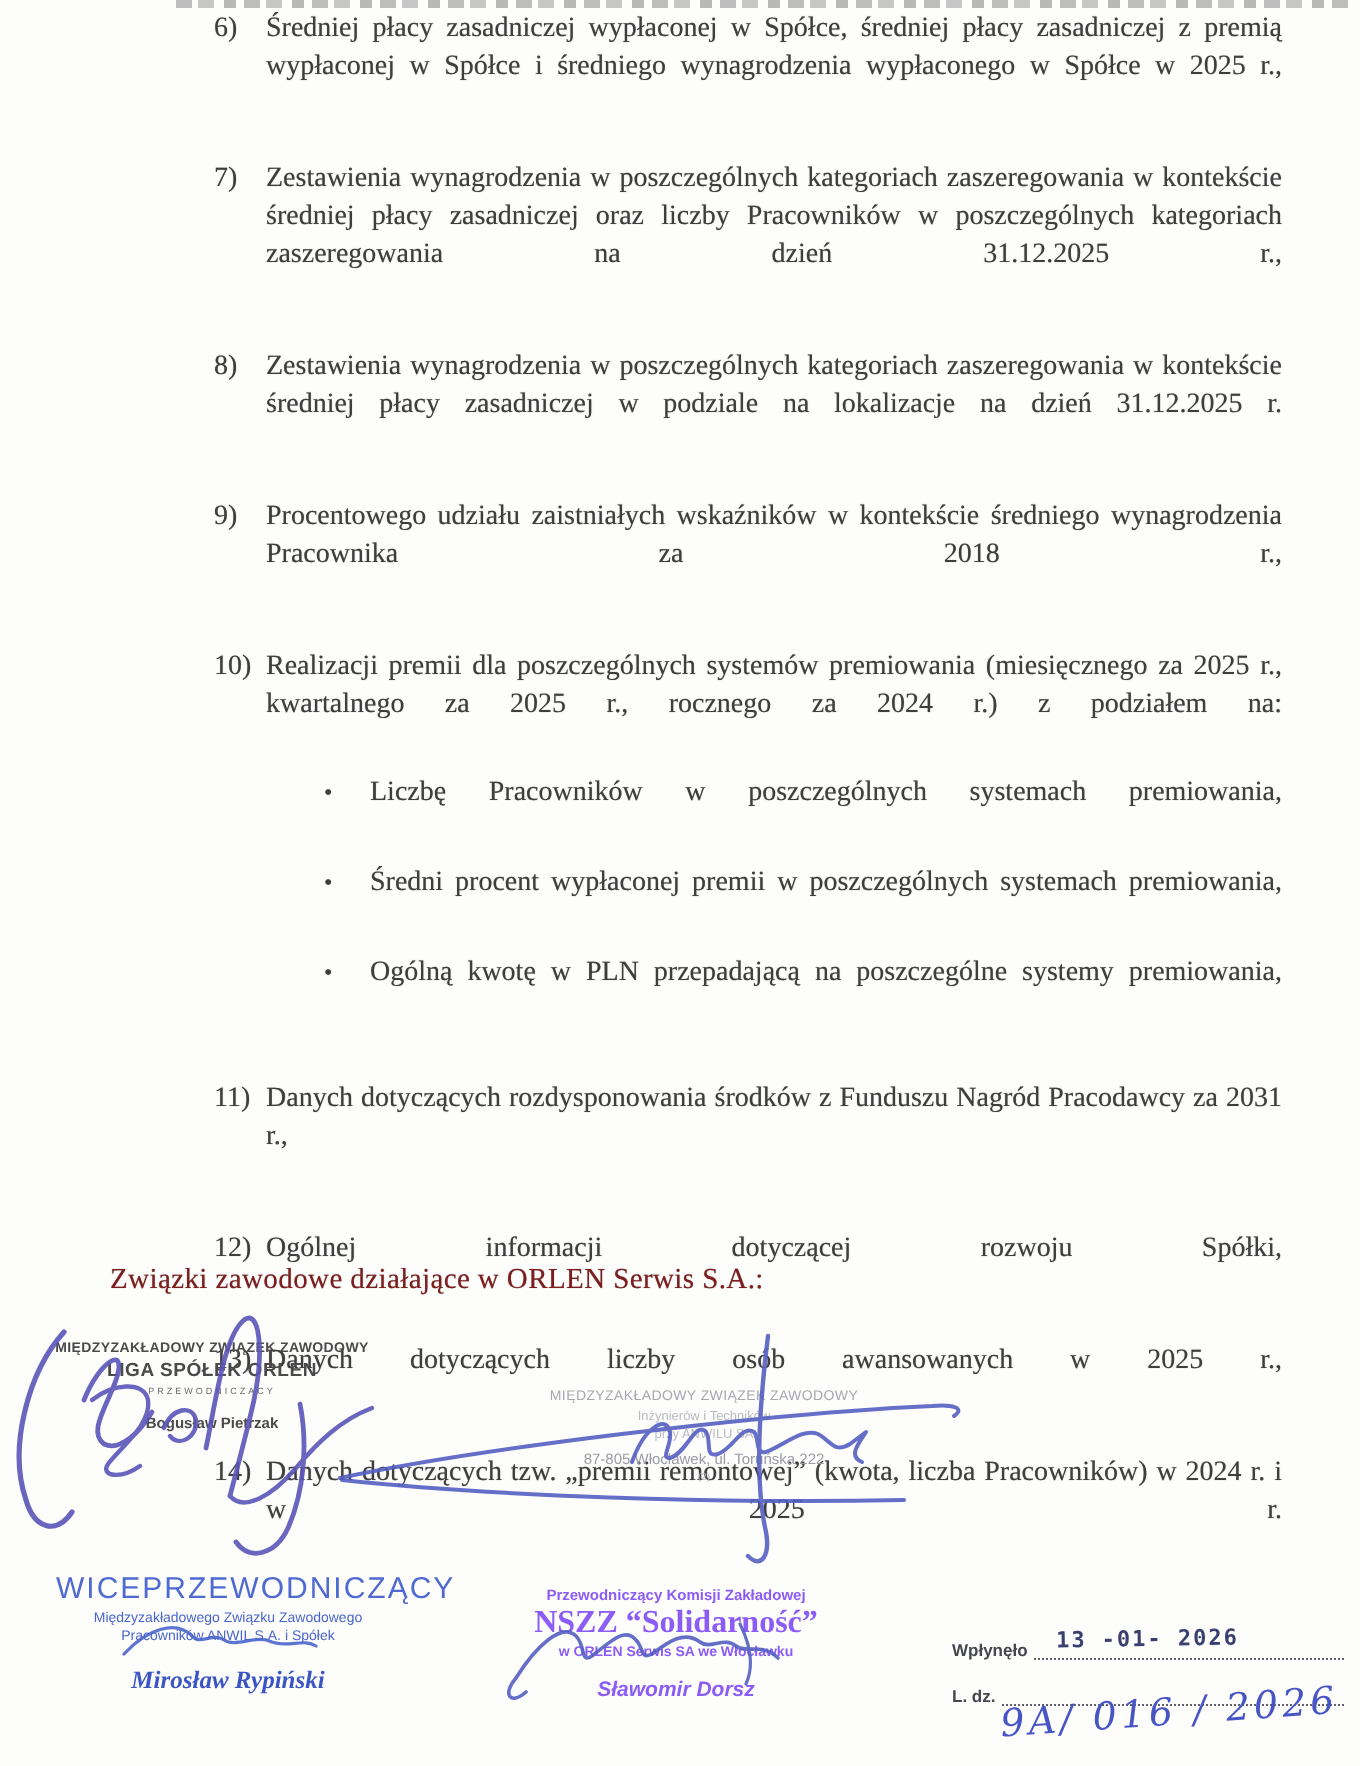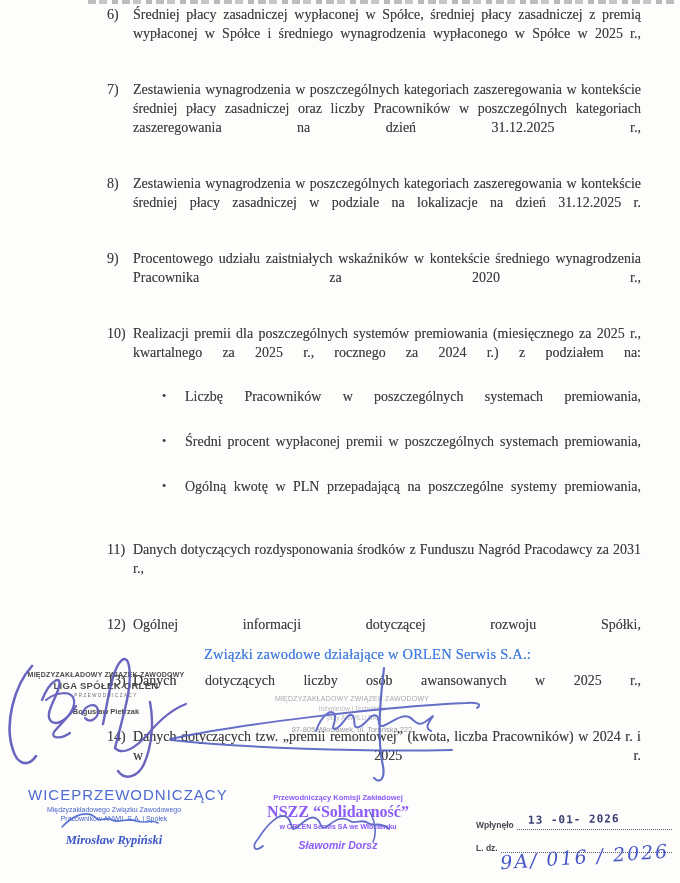--- a/index.html
+++ b/index.html
@@ -30,22 +30,22 @@
   .item .num{text-align:left;}
   .item .txt{text-align:justify;}
   .item .txt::after{content:"";display:inline-block;width:100%;}
   .sublist{grid-column:2;margin-top:6px;margin-left:27px;}
   .sub{display:grid;grid-template-columns:25px 1fr;margin-bottom:7px;}
   .sub .dot{font-size:12px;line-height:19px;padding-left:2px;}
   .sub .txt{text-align:justify;}
 
   
   .unions-heading{
-    position:absolute;top:646px;left:55px;right:0;text-align:center;
-    font-size:14.5px;color:#3b82f6;letter-spacing:.2px;
+    position:absolute;top:632px;left:55px;right:0;text-align:left;
+    font-size:14.5px;color:#7f1d1d;letter-spacing:.2px;
     text-shadow:0 0 .5px rgba(50,50,50,.6);
   }
 
   
   .stamp{position:absolute;text-align:center;}
   .stamp div{white-space:nowrap;}
 
   .stamp-liga{left:22px;top:671px;width:168px;color:#4a4a4a;
     font-family:"Liberation Sans",sans-serif;}
   .stamp-liga .l1{font-size:7px;font-weight:bold;letter-spacing:.2px;}
@@ -118,21 +118,21 @@
       <span class="txt">Zestawienia wynagrodzenia w poszczególnych kategoriach zaszeregowania w kontekście średniej płacy zasadniczej oraz liczby Pracowników w poszczególnych kategoriach zaszeregowania na dzień 31.12.2025 r.,</span>
     </div>
 
     <div class="item">
       <span class="num">8)</span>
       <span class="txt">Zestawienia wynagrodzenia w poszczególnych kategoriach zaszeregowania w kontekście średniej płacy zasadniczej w podziale na lokalizacje na dzień 31.12.2025 r.</span>
     </div>
 
     <div class="item">
       <span class="num">9)</span>
-      <span class="txt">Procentowego udziału zaistniałych wskaźników w kontekście średniego wynagrodzenia Pracownika za 2020 r.,</span>
+      <span class="txt">Procentowego udziału zaistniałych wskaźników w kontekście średniego wynagrodzenia Pracownika za 2018 r.,</span>
     </div>
 
     <div class="item">
       <span class="num">10)</span>
       <span class="txt">Realizacji premii dla poszczególnych systemów premiowania (miesięcznego za 2025 r., kwartalnego za 2025 r., rocznego za 2024 r.) z podziałem na:</span>
       <div class="sublist">
         <div class="sub">
           <span class="dot">•</span>
           <span class="txt">Liczbę Pracowników w poszczególnych systemach premiowania,</span>
         </div>

